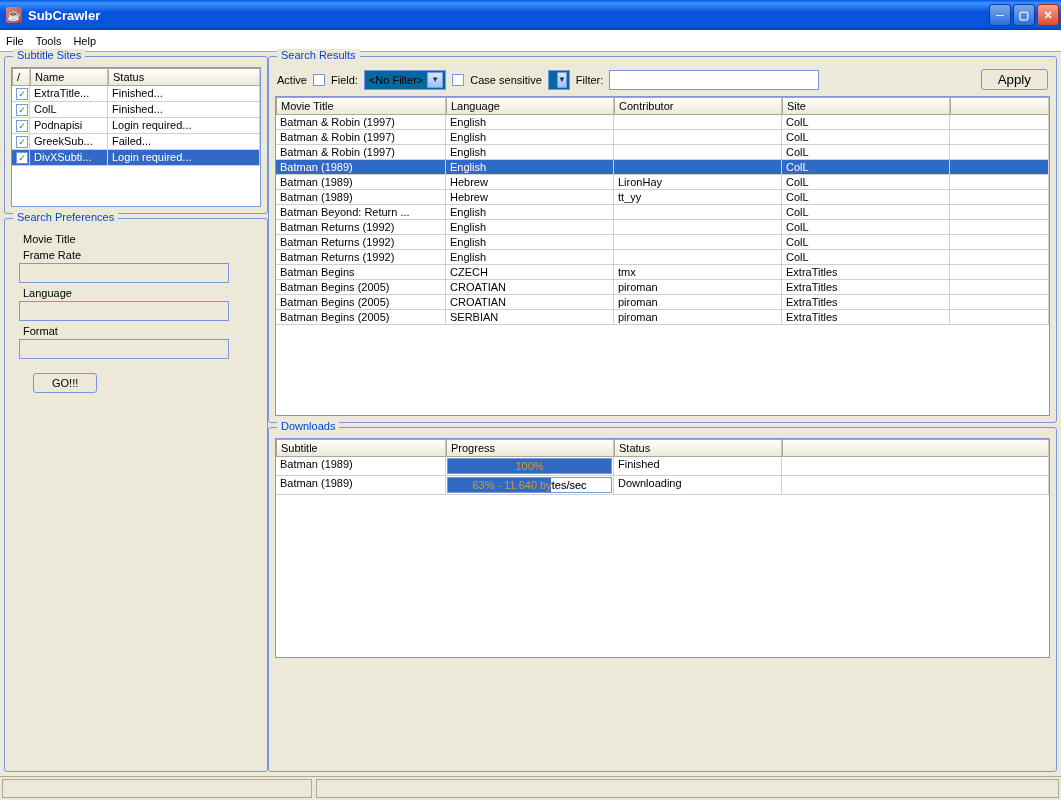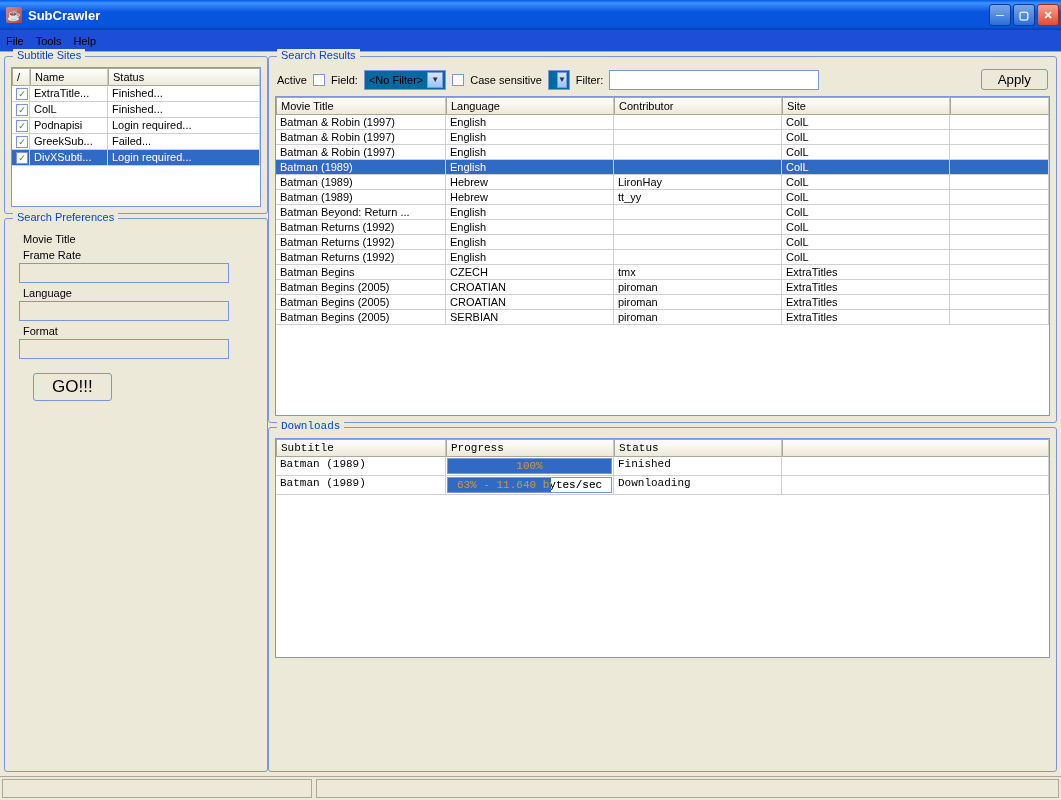--- a/index.html
+++ b/index.html
@@ -30,21 +30,21 @@
 .winbtn {
   width: 22px; height: 22px;
   background: linear-gradient(to bottom,#7ba7e8,#2c6fd9);
   border: 1px solid #0a3a9e;
   border-radius: 3px;
   display: flex; align-items: center; justify-content: center;
   color: white; font-weight: bold; font-size: 11px;
 }
 .winbtn.close { background: linear-gradient(to bottom,#f5a191,#e24b2e); border-color:#a02a13;}
 .menubar {
-  height: 22px; background: #1d4ed8; border-bottom: 1px solid #aca899;
+  height: 22px; background: #ffffff; border-bottom: 1px solid #aca899;
   display: flex; align-items: center; padding: 0 6px; gap: 12px;
 }
 .menubar span { cursor: default; }
 .content { display: flex; padding: 4px; height: calc(800px - 30px - 22px - 24px); }
 .leftcol { width: 264px; display: flex; flex-direction: column; gap: 4px; }
 .rightcol { flex: 1; display: flex; flex-direction: column; gap: 4px; }
 .groupbox {
   border: 1px solid #7a96df;
   border-radius: 3px;
   padding: 10px 6px 6px 6px;
@@ -85,21 +85,21 @@
 .prefs input.text {
   width: 210px; height: 20px; border: 1px solid #7a96df; background: white;
   padding: 2px 4px; font-size: 11px; margin: 0 4px;
 }
 .prefs input.text.dim { background: #ece9d8; }
 .go-btn {
   margin: 10px 0 0 22px;
   padding: 3px 18px;
   background: #ece9d8;
   border: 1px solid #7a96df; border-radius: 3px;
-  font-size: 17px;
+  font-size: 11px;
 }
 .toolbar { display: flex; align-items: center; gap: 6px; padding: 2px 2px 6px 2px; font-size: 11px; }
 .toolbar .lbl { }
 .select {
   border: 1px solid #7a96df; background: #0369a1; height: 20px;
   display: inline-flex; align-items: center; padding: 0 2px 0 4px;
 }
 .select .arrow {
   width: 16px; height: 16px; margin-left: 4px;
   background: linear-gradient(to bottom,#d6e6ff,#9ec1f7);
@@ -324,21 +324,21 @@
               <div class="td" style="width:170px">Batman Begins (2005)</div>
               <div class="td" style="width:168px">SERBIAN</div>
               <div class="td" style="width:168px">piroman</div>
               <div class="td" style="width:168px">ExtraTitles</div>
               <div class="td" style="flex:1"></div>
             </div>
           </div>
       </div>
     </div>
 
-    <div class="groupbox" style="flex:1;font-family:Liberation Mono, monospace;">
+    <div class="groupbox" style="flex:1;">
       <div class="legend">Downloads</div>
       <div class="table">
         <div class="thead">
           <div class="th" style="width:170px">Subtitle</div>
           <div class="th" style="width:168px">Progress</div>
           <div class="th" style="width:168px">Status</div>
           <div class="th" style="flex:1"></div>
         </div>
         <div class="downloads-body" id="downloads-body">
             <div class="tr">

